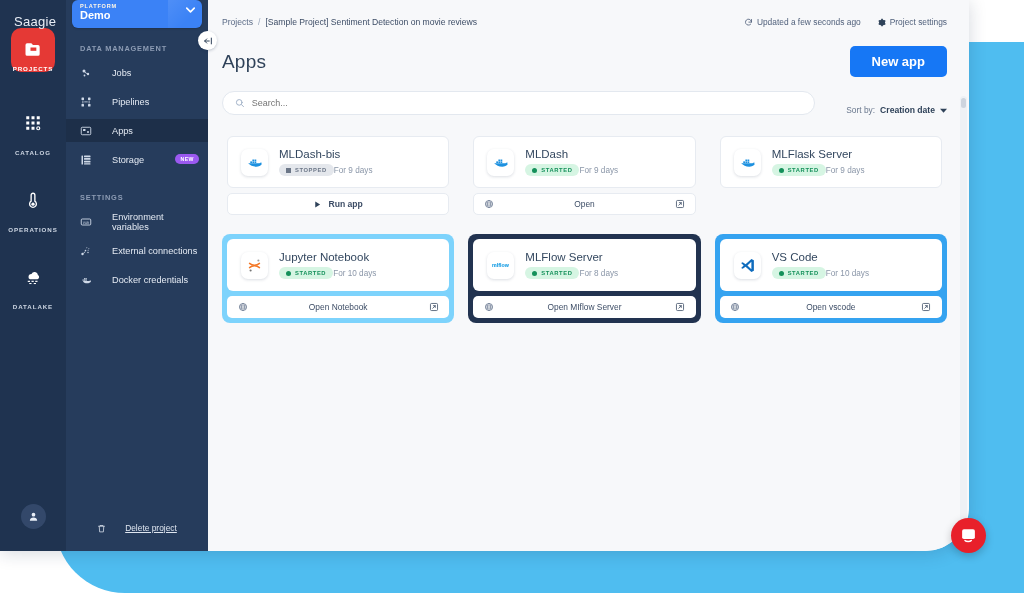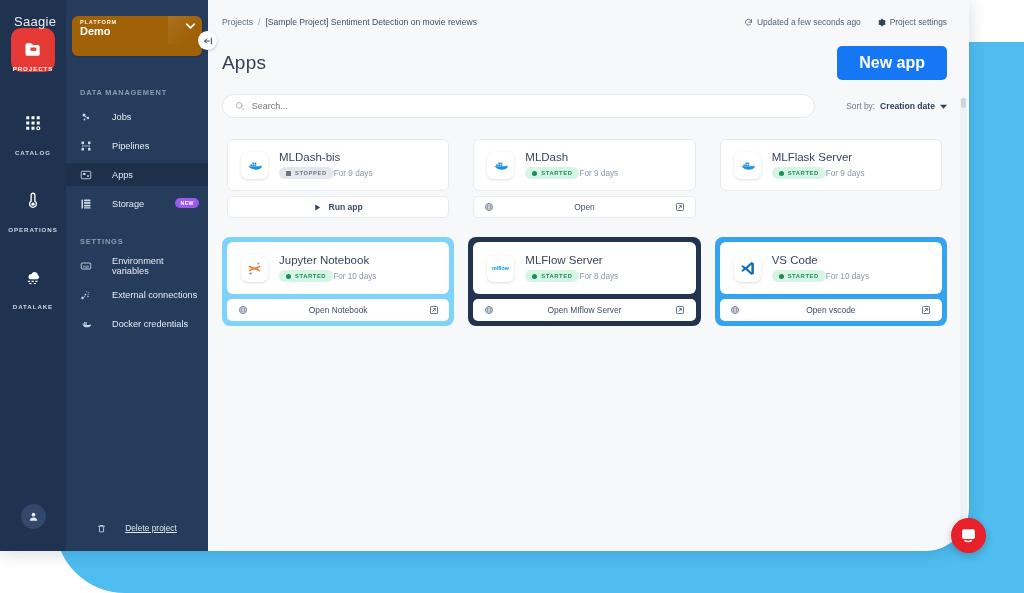--- a/index.html
+++ b/index.html
@@ -69,21 +69,21 @@
     background: #33486a; display: flex; align-items: center; justify-content: center;
     cursor: pointer;
   }
 
   
   .sidebar {
     position: absolute; left: 66px; top: 0; width: 142px; height: 551px;
     background: #263c5c; z-index: 3;
   }
   .platform {
-    margin: 16px 6px; height: 40px; background: #a16207;
+    margin: 0 6px; height: 28px; background: #3b82f6;
     border-radius: 6px; position: relative;
     padding: 3px 8px; cursor: pointer;
     box-shadow: 0 1px 2px rgba(0,0,0,.18);
   }
   .platform-label { font-size: 5.6px; font-weight: 700; color: #fff6e6; letter-spacing: .8px; }
   .platform-value { font-size: 11px; font-weight: 700; color: #ffffff; line-height: 13px; }
   .platform-chev {
     position: absolute; right: 7px; top: 7px; color: #fff; font-size: 10px;
   }
   .platform-fold {
@@ -136,25 +136,25 @@
   .top-right { display: flex; align-items: flex-end; gap: 16px; font-size: 8.4px; color: #50607b; }
   .top-right .bit { display: flex; align-items: center; gap: 4px; cursor: pointer; }
 
   .titlerow {
     display: flex; align-items: center; justify-content: space-between;
     padding: 2px 22px 0 14px;
   }
   .page-title { font-size: 19px; color: #2f4259; font-weight: 400; letter-spacing: .2px; }
   .new-app {
     background: #1677F5; color: #fff; border: none; cursor: pointer;
-    font-size: 16px; font-weight: 700; border-radius: 5px;
+    font-size: 13px; font-weight: 700; border-radius: 5px;
     padding: 8px 22px; font-family: inherit;
   }
 
-  .searchrow { display: flex; align-items: center; padding: 14px 22px 0 14px; gap: 31px; }
+  .searchrow { display: flex; align-items: flex-end; padding: 14px 22px 0 14px; gap: 31px; }
   .search {
     flex: 1; height: 24px; background: #fff; border: 1px solid #e3e8ef;
     border-radius: 14px; display: flex; align-items: center; gap: 7px;
     padding: 0 12px;
   }
   .search input {
     border: none; outline: none; font-size: 9px; color: #7b8799;
     font-family: inherit; background: transparent; width: 100%;
   }
   .sortby { display: flex; align-items: center; gap: 5px; font-size: 8.4px; color: #6a788e; white-space: nowrap; cursor: pointer; }

